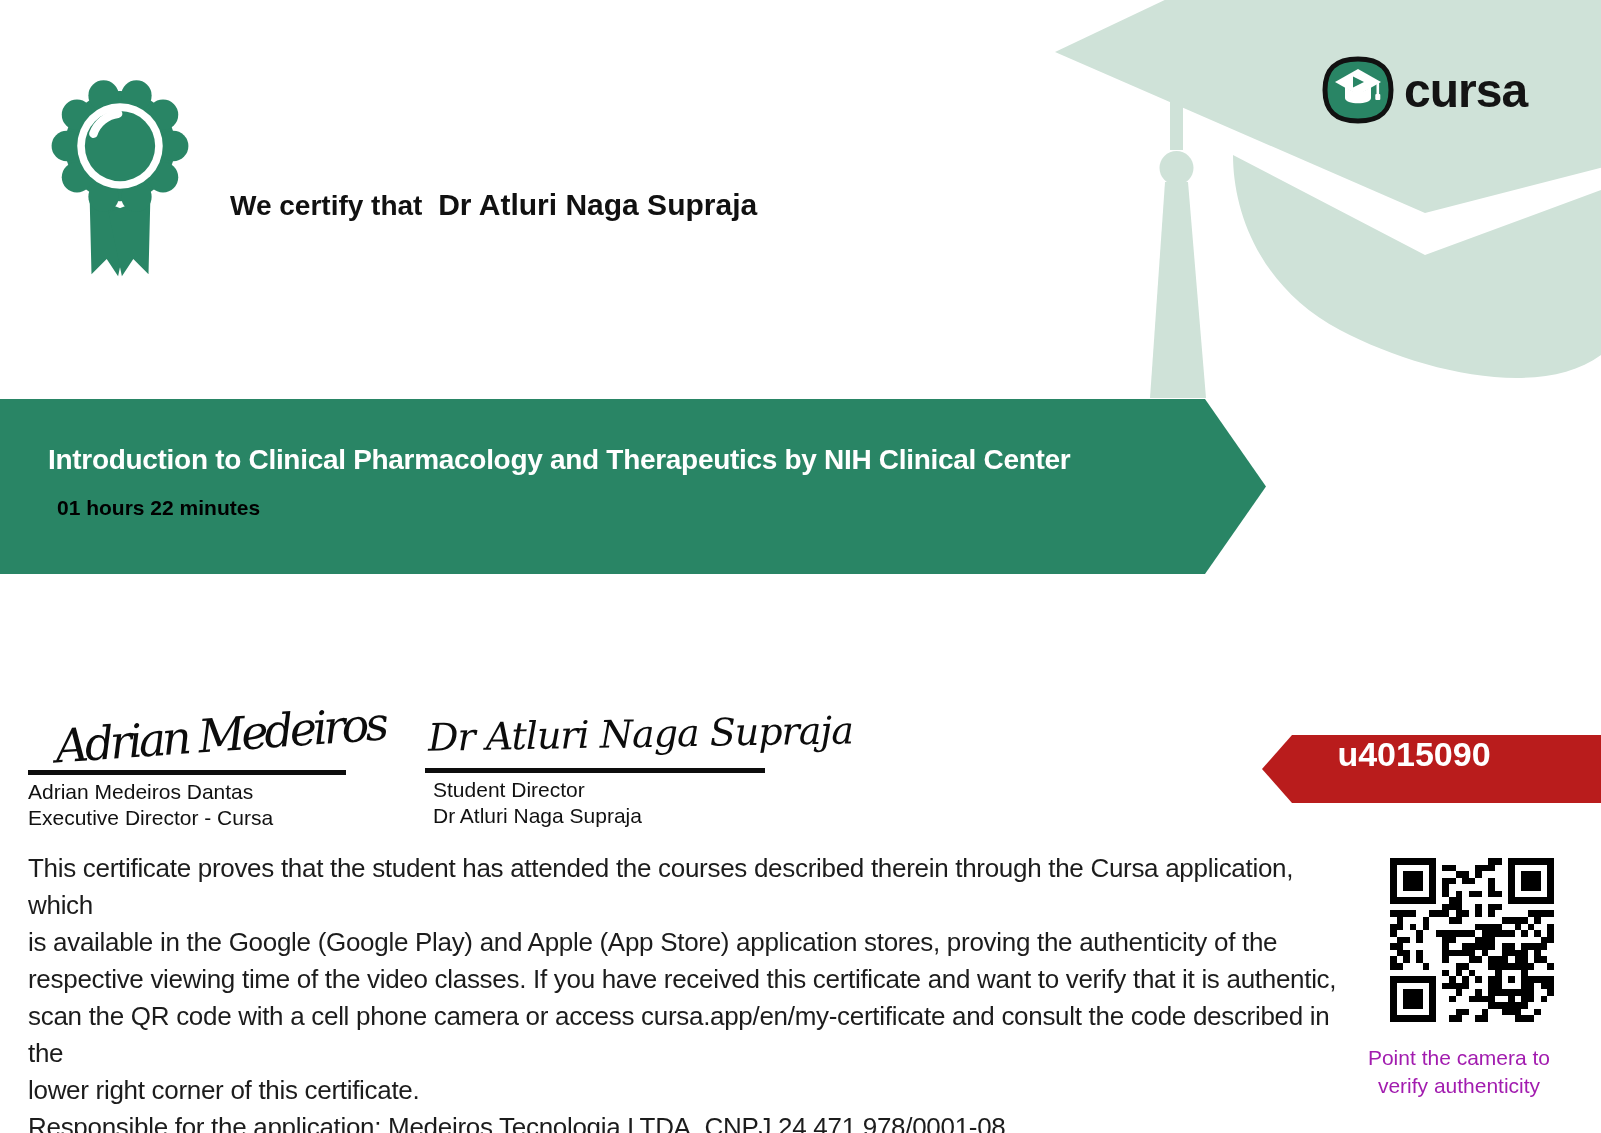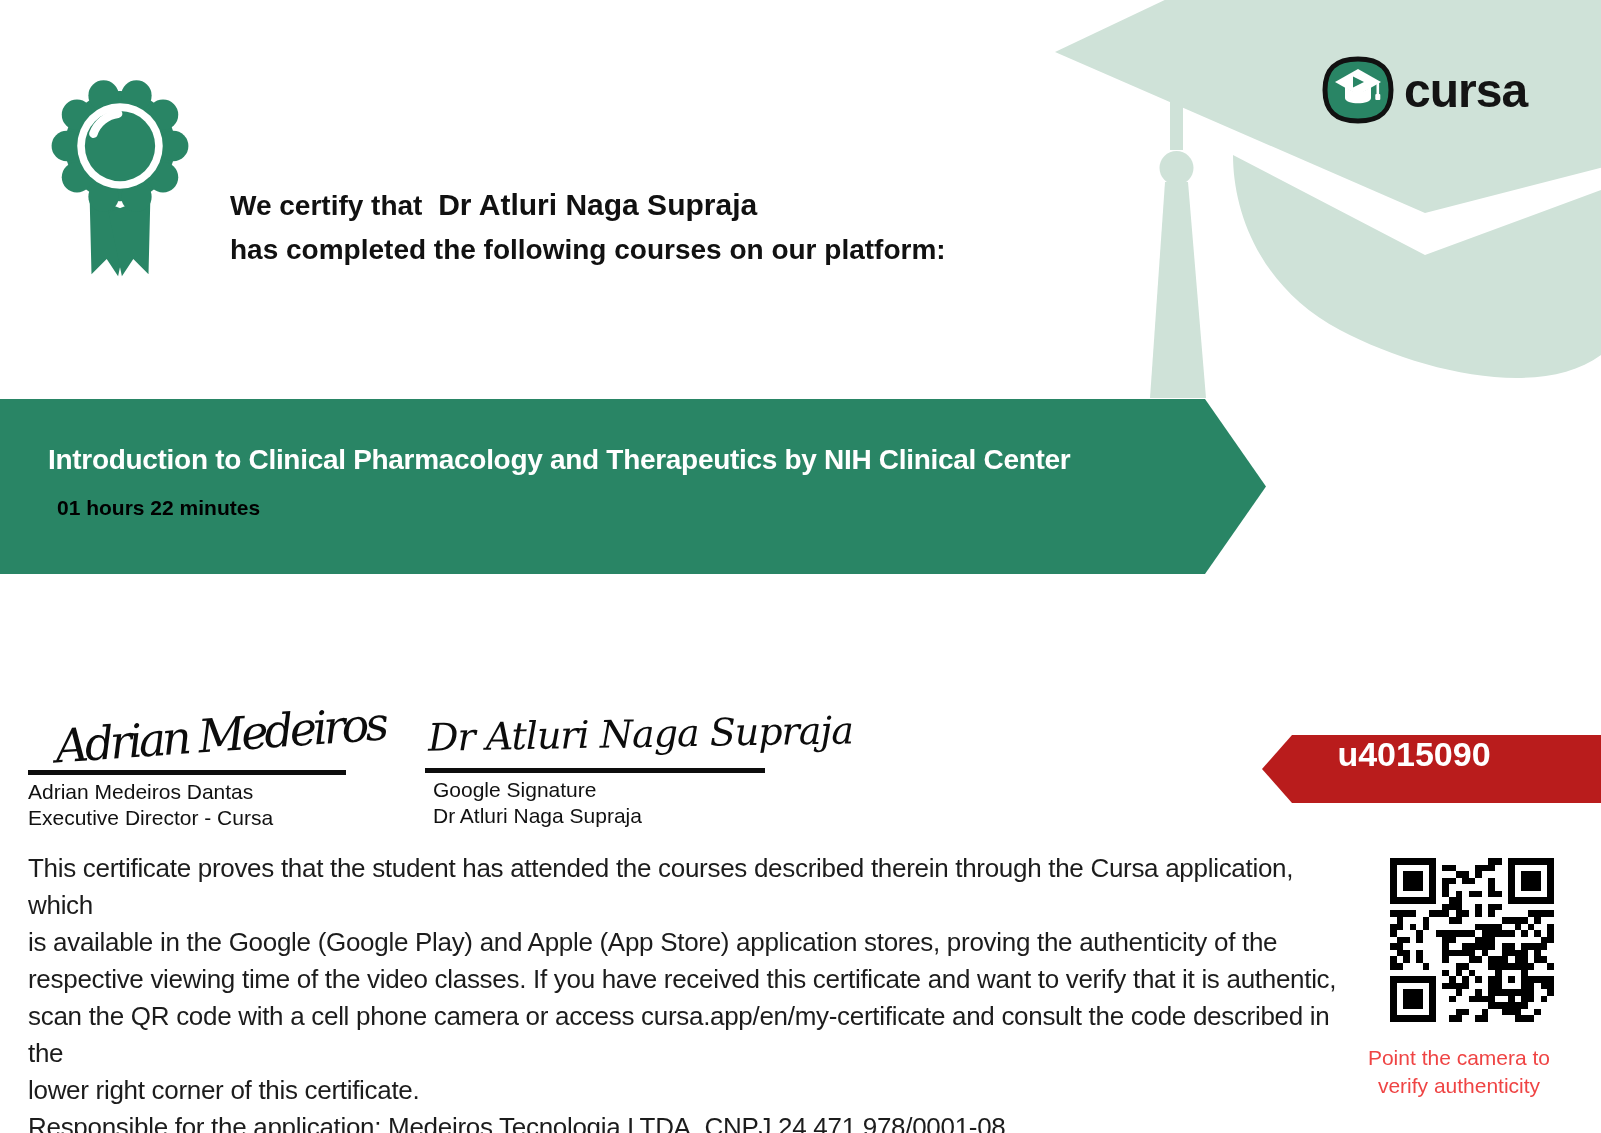--- a/index.html
+++ b/index.html
@@ -57,21 +57,21 @@
                      font-weight:700; color:#fff; }
 
   
   .footer-text { position:absolute; left:28px; top:850px; width:1330px; z-index:2;
                  font-size:26px; letter-spacing:-0.3px; line-height:37px; color:#1c1c1c;
                  white-space:pre-line; }
 
   
   .qr-box { position:absolute; left:1390px; top:858px; width:164px; height:164px; z-index:2; }
   .qr-caption { position:absolute; left:1337px; top:1044px; width:244px; z-index:2;
-                text-align:center; font-size:21px; line-height:28px; color:#ef4444; }
+                text-align:center; font-size:21px; line-height:28px; color:#a21caf; }
 </style>
 </head>
 <body>
 
 <div class="certificate">
 
   <svg class="watermark" viewBox="0 0 601 400" preserveAspectRatio="none" aria-hidden="true">
     <g fill="#cfe2d8">
       <polygon points="55,52 460,-140 980,70 425,213"></polygon>
       <path d="M233,155 L425,255 L601,190 L601,355 C540,400 420,372 340,330 C260,288 233,212 233,155 Z"></path>
@@ -99,21 +99,20 @@
     </g>
     <circle cx="80" cy="95" r="45" fill="#fff"></circle>
     <circle cx="80" cy="95" r="37" fill="#298565"></circle>
     <path d="M52,82 A32,32 0 0 1 78,61" stroke="#fff" stroke-width="9" fill="none" stroke-linecap="round"></path>
   </svg>
 
   <div class="certify-line1">
     <span>We certify that</span>
     <span class="student-name">Dr Atluri Naga Supraja</span>
   </div>
-  <div class="certify-line2">has completed the following courses on our platform:</div>
 
   <div class="brand">
     <svg class="brand-icon" viewBox="0 0 72 68" aria-hidden="true">
       <path d="M36,3 C59,3 69,13 69,34 C69,55 59,65 36,65 C13,65 3,55 3,34 C3,13 13,3 36,3 Z" fill="#298565" stroke="#111" stroke-width="5"></path>
       <polygon points="36,13 59,26 36,39 13,26" fill="#fff"></polygon>
       <polygon points="31,20.5 42,26 31,31.5" fill="#298565"></polygon>
       <path d="M23,30 L23,42 C23,49 49,49 49,42 L49,30 C41,38.5 31,38.5 23,30 Z" fill="#fff"></path>
       <rect x="54.5" y="26" width="2.6" height="12" fill="#fff"></rect>
       <rect x="53.3" y="38" width="5" height="6" rx="1" fill="#fff"></rect>
     </svg>
@@ -124,21 +123,21 @@
     <div class="banner-title">Introduction to Clinical Pharmacology and Therapeutics by NIH Clinical Center</div>
     <div class="banner-duration">01 hours 22 minutes</div>
   </div>
 
   <div class="sig-script exec">Adrian Medeiros</div>
   <div class="sig-script student">Dr Atluri Naga Supraja</div>
   <div class="sig-line exec"></div>
   <div class="sig-line student"></div>
   <div class="sig-label" style="left:28px; top:780px;">Adrian Medeiros Dantas</div>
   <div class="sig-label" style="left:28px; top:806px;">Executive Director - Cursa</div>
-  <div class="sig-label" style="left:433px; top:778px;">Google Signature</div>
+  <div class="sig-label" style="left:433px; top:778px;">Student Director</div>
   <div class="sig-label" style="left:433px; top:804px;">Dr Atluri Naga Supraja</div>
 
   <div class="code-badge">
     <span>u4015090</span>
   </div>
 
   <div class="footer-text">This certificate proves that the student has attended the courses described therein through the Cursa application, which
 is available in the Google (Google Play) and Apple (App Store) application stores, proving the authenticity of the
 respective viewing time of the video classes. If you have received this certificate and want to verify that it is authentic,
 scan the QR code with a cell phone camera or access cursa.app/en/my-certificate and consult the code described in the

